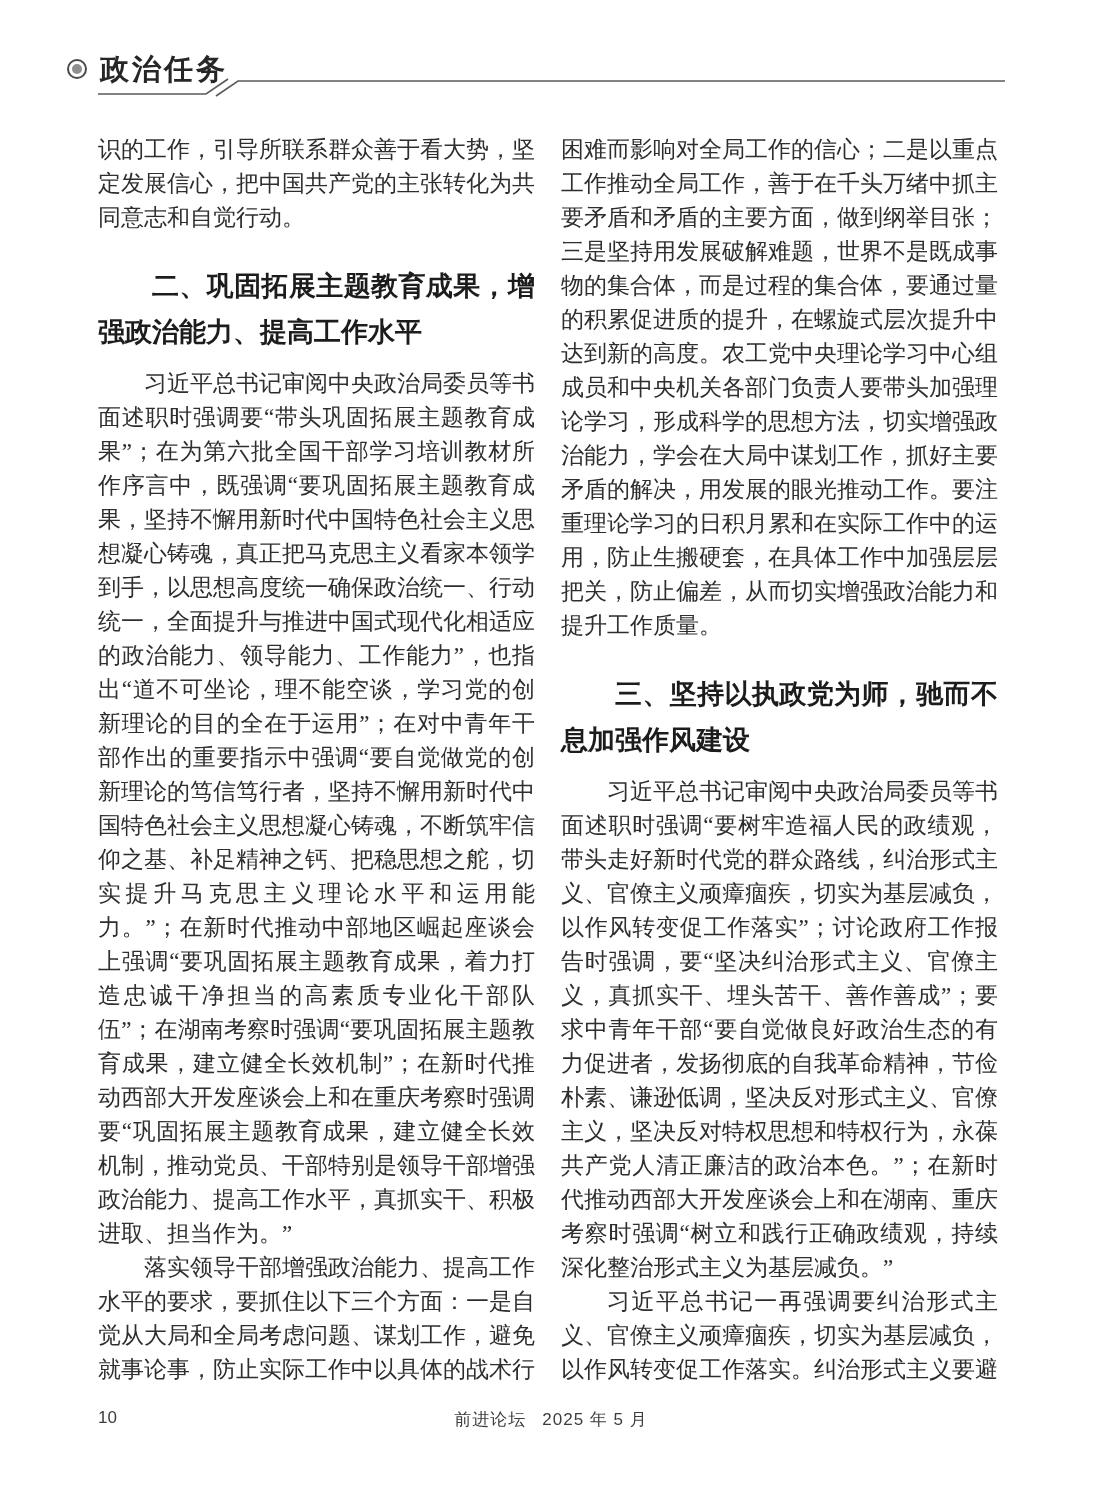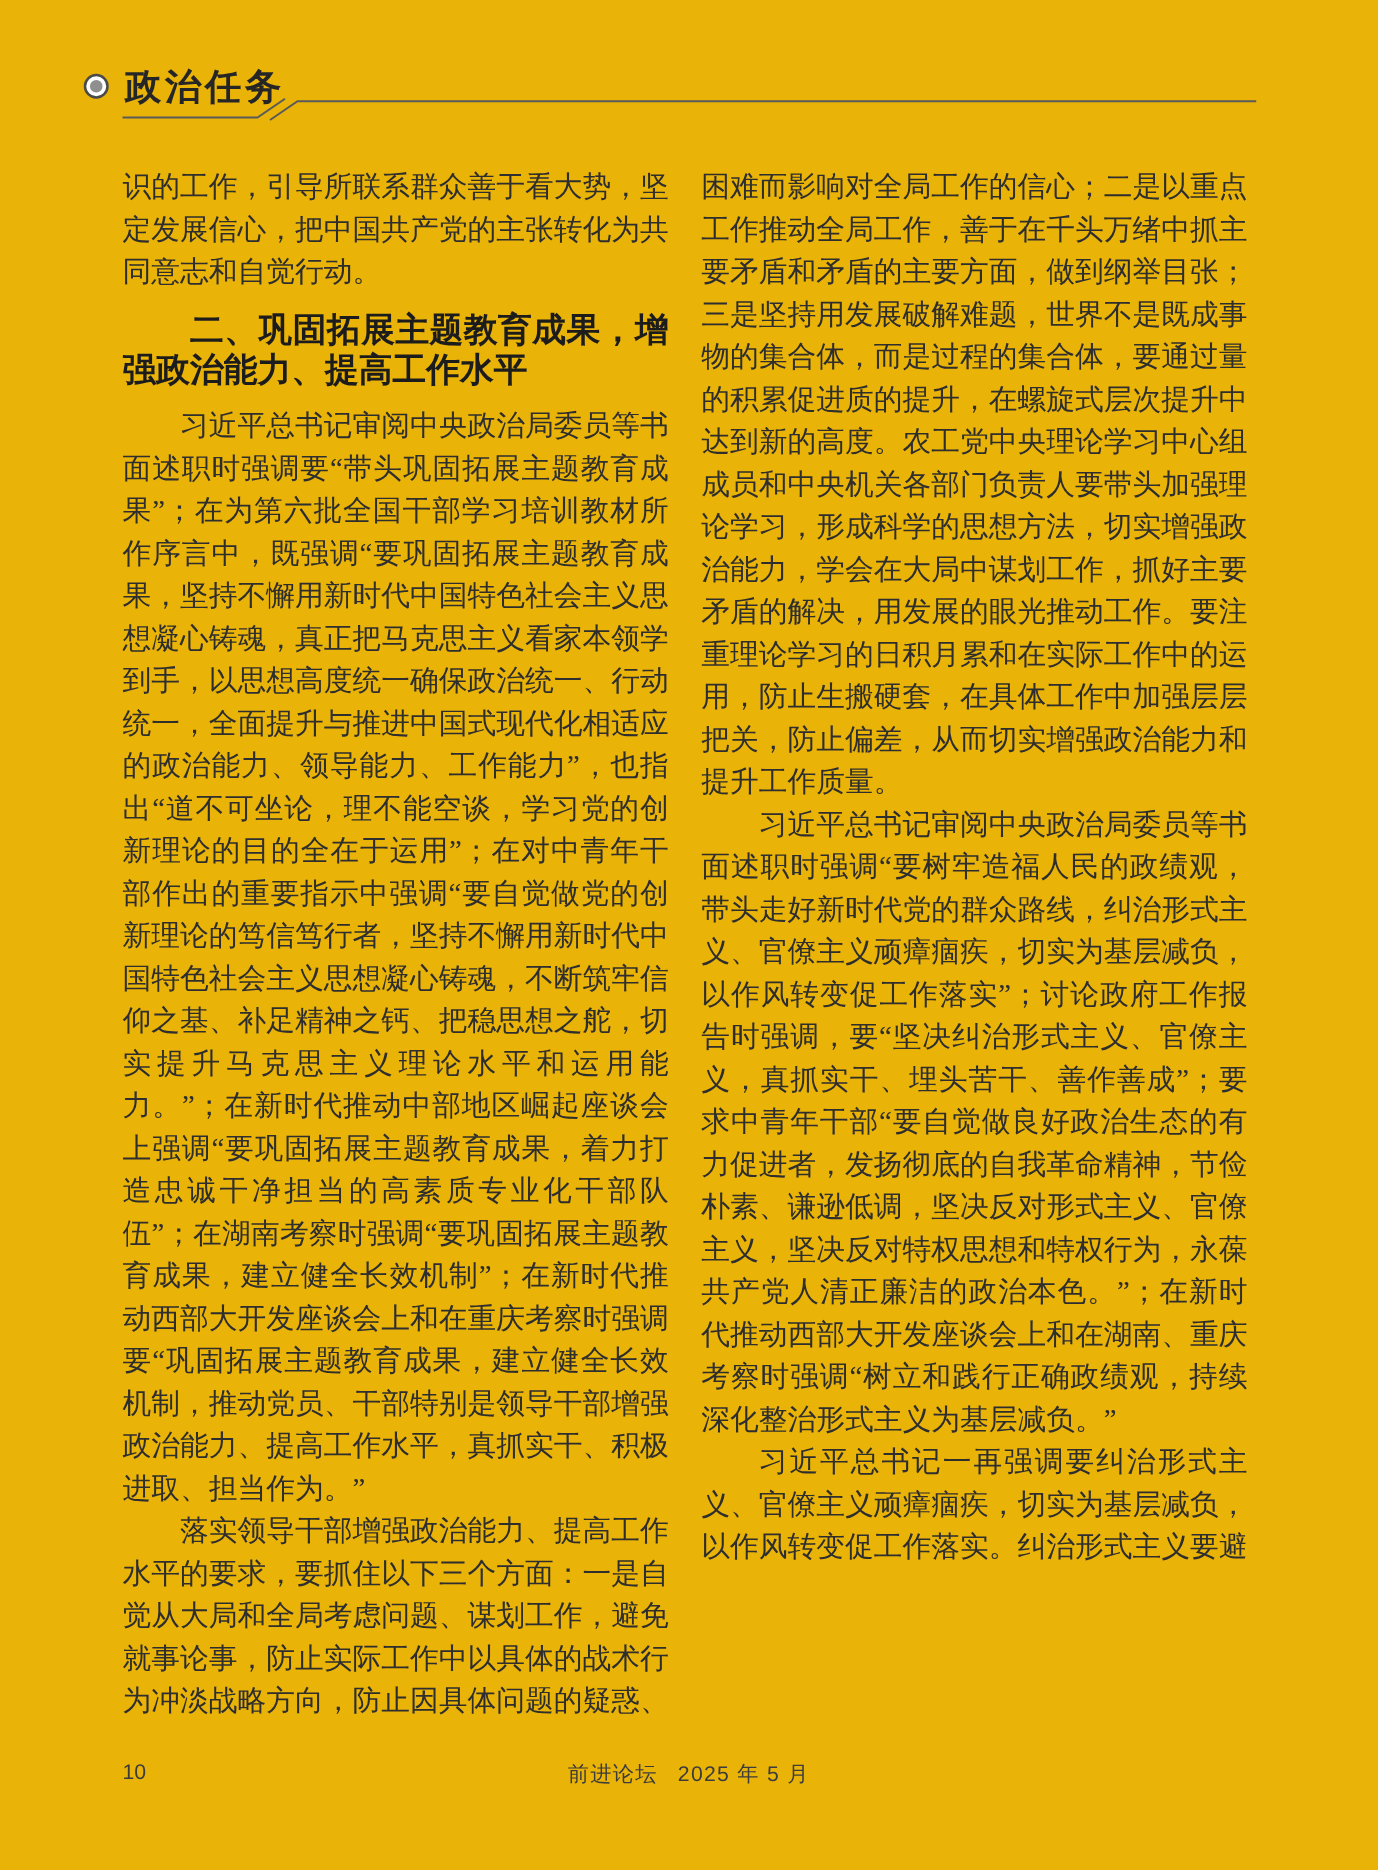--- a/index.html
+++ b/index.html
@@ -1,21 +1,21 @@
 <!DOCTYPE html>
 <html lang="zh"><head>
 <meta charset="utf-8">
 <style>
   html, body { margin: 0; padding: 0; background: #e8e8e8; }
   .page {
     position: relative;
     width: 1102px;
     height: 1496px;
     margin: 0 auto;
-    background: #eab308;
+    background: #ffffff;
     overflow: hidden;
     font-family: "Liberation Serif", "DejaVu Serif", serif;
     color: #2e2e2e;
   }
 
   
   .page-header { position: absolute; top: 0; left: 0; width: 1102px; height: 130px; }
   .header-bullet {
     position: absolute; left: 67px; top: 59px;
     width: 16px; height: 16px;
@@ -46,24 +46,24 @@
     margin: 0;
     font-size: 23px;
     line-height: 34px;
     text-align: justify;
     text-justify: inter-ideograph;
     line-break: strict;
     color: #2e2e2e;
   }
   .para.indent { text-indent: 2em; }
   .sec-heading {
-    margin: 13px 0 12px 0;
+    margin: 28px 0 12px 0;
     font-family: "Liberation Sans", "DejaVu Sans", sans-serif;
     font-size: 27px; font-weight: 700;
-    line-height: 32px;
+    line-height: 46px;
     color: #1c1c1c;
     text-indent: 2em;
     text-align: justify;
   }
 
   
   .page-footer {
     position: absolute; left: 0; top: 1402px; width: 1102px; height: 40px;
     font-family: "Liberation Sans", "DejaVu Sans", sans-serif;
     font-size: 17px; color: #3c3c3c;
@@ -93,20 +93,21 @@
 
   <div class="content">
     <div class="column">
         <p class="para">识的工作，引导所联系群众善于看大势，坚定发展信心，把中国共产党的主张转化为共同意志和自觉行动。</p>
         <h2 class="sec-heading">二、巩固拓展主题教育成果，增强政治能力、提高工作水平</h2>
         <p class="para indent">习近平总书记审阅中央政治局委员等书面述职时强调要“带头巩固拓展主题教育成果”；在为第六批全国干部学习培训教材所作序言中，既强调“要巩固拓展主题教育成果，坚持不懈用新时代中国特色社会主义思想凝心铸魂，真正把马克思主义看家本领学到手，以思想高度统一确保政治统一、行动统一，全面提升与推进中国式现代化相适应的政治能力、领导能力、工作能力”，也指出“道不可坐论，理不能空谈，学习党的创新理论的目的全在于运用”；在对中青年干部作出的重要指示中强调“要自觉做党的创新理论的笃信笃行者，坚持不懈用新时代中国特色社会主义思想凝心铸魂，不断筑牢信仰之基、补足精神之钙、把稳思想之舵，切实提升马克思主义理论水平和运用能力。”；在新时代推动中部地区崛起座谈会上强调“要巩固拓展主题教育成果，着力打造忠诚干净担当的高素质专业化干部队伍”；在湖南考察时强调“要巩固拓展主题教育成果，建立健全长效机制”；在新时代推动西部大开发座谈会上和在重庆考察时强调要“巩固拓展主题教育成果，建立健全长效机制，推动党员、干部特别是领导干部增强政治能力、提高工作水平，真抓实干、积极进取、担当作为。”</p>
         <p class="para indent">落实领导干部增强政治能力、提高工作水平的要求，要抓住以下三个方面：一是自觉从大局和全局考虑问题、谋划工作，避免就事论事，防止实际工作中以具体的战术行为冲淡战略方向，防止因具体问题的疑惑、</p>
       </div>
     <div class="column">
         <p class="para">困难而影响对全局工作的信心；二是以重点工作推动全局工作，善于在千头万绪中抓主要矛盾和矛盾的主要方面，做到纲举目张；三是坚持用发展破解难题，世界不是既成事物的集合体，而是过程的集合体，要通过量的积累促进质的提升，在螺旋式层次提升中达到新的高度。农工党中央理论学习中心组成员和中央机关各部门负责人要带头加强理论学习，形成科学的思想方法，切实增强政治能力，学会在大局中谋划工作，抓好主要矛盾的解决，用发展的眼光推动工作。要注重理论学习的日积月累和在实际工作中的运用，防止生搬硬套，在具体工作中加强层层把关，防止偏差，从而切实增强政治能力和提升工作质量。</p>
+        <h2 class="sec-heading">三、坚持以执政党为师，驰而不息加强作风建设</h2>
         <p class="para indent">习近平总书记审阅中央政治局委员等书面述职时强调“要树牢造福人民的政绩观，带头走好新时代党的群众路线，纠治形式主义、官僚主义顽瘴痼疾，切实为基层减负，以作风转变促工作落实”；讨论政府工作报告时强调，要“坚决纠治形式主义、官僚主义，真抓实干、埋头苦干、善作善成”；要求中青年干部“要自觉做良好政治生态的有力促进者，发扬彻底的自我革命精神，节俭朴素、谦逊低调，坚决反对形式主义、官僚主义，坚决反对特权思想和特权行为，永葆共产党人清正廉洁的政治本色。”；在新时代推动西部大开发座谈会上和在湖南、重庆考察时强调“树立和践行正确政绩观，持续深化整治形式主义为基层减负。”</p>
         <p class="para indent">习近平总书记一再强调要纠治形式主义、官僚主义顽瘴痼疾，切实为基层减负，以作风转变促工作落实。纠治形式主义要避</p>
       </div>
   </div>
 
   <div class="page-footer">
     <span class="footer-page-number">10</span>
     <span class="footer-center">
       <span class="footer-journal">前进论坛</span><span>2025 年 5 月</span>
     </span>

